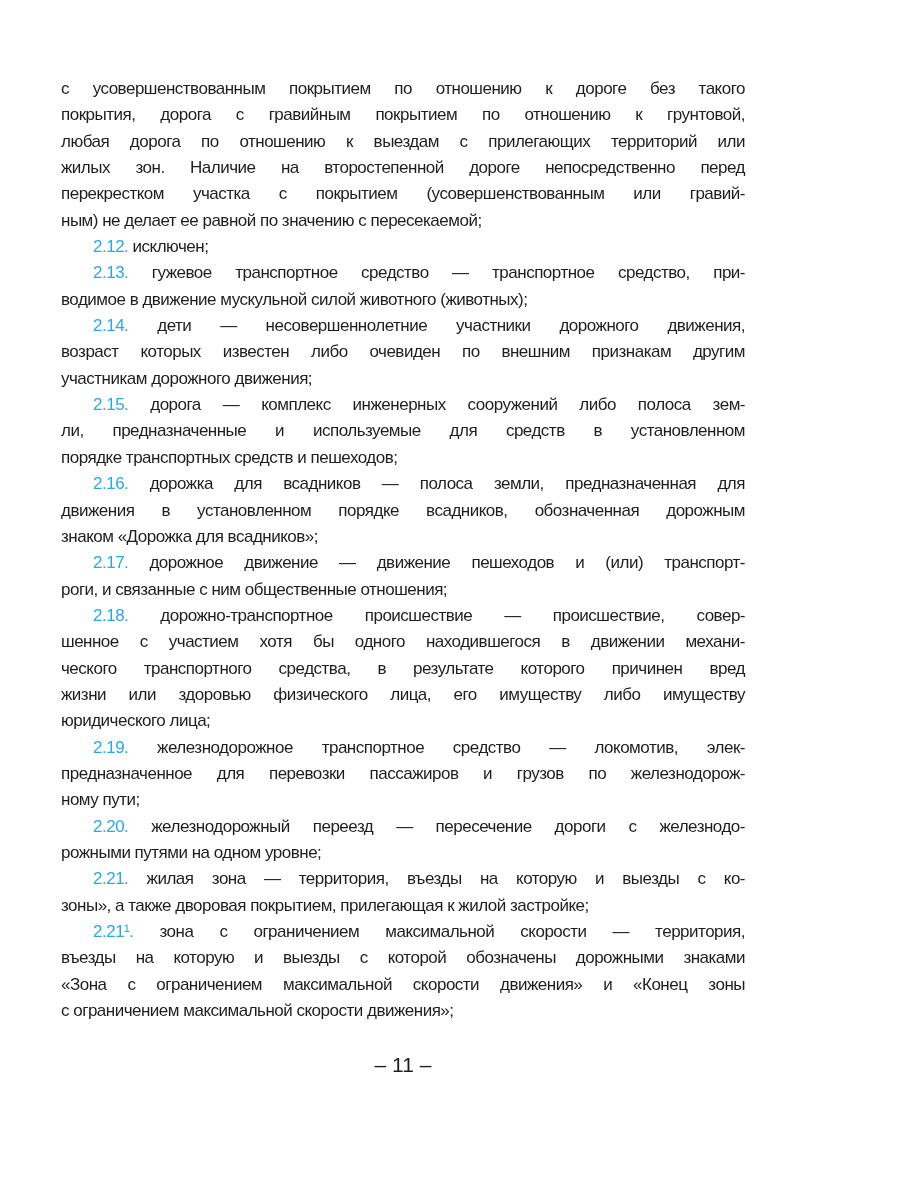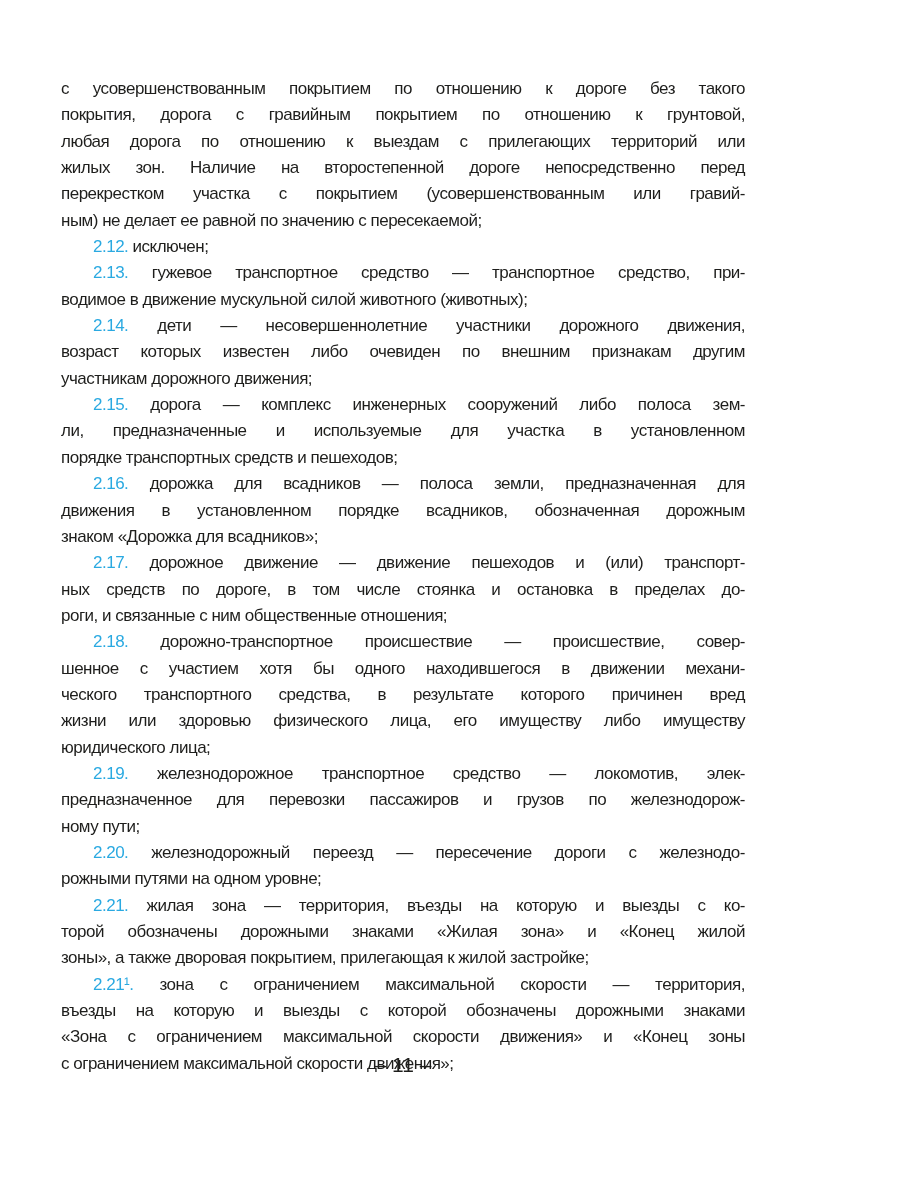--- a/index.html
+++ b/index.html
@@ -65,40 +65,38 @@
       <div class="line">жилых зон. Наличие на второстепенной дороге непосредственно перед</div>
       <div class="line">перекрестком участка с покрытием (усовершенствованным или гравий-</div>
       <div class="line para-end">ным) не делает ее равной по значению с пересекаемой;</div>
       <div class="line para-start para-end"><span class="num">2.12.</span> исключен;</div>
       <div class="line para-start"><span class="num">2.13.</span> гужевое транспортное средство — транспортное средство, при-</div>
       <div class="line para-end">водимое в движение мускульной силой животного (животных);</div>
       <div class="line para-start"><span class="num">2.14.</span> дети — несовершеннолетние участники дорожного движения,</div>
       <div class="line">возраст которых известен либо очевиден по внешним признакам другим</div>
       <div class="line para-end">участникам дорожного движения;</div>
       <div class="line para-start"><span class="num">2.15.</span> дорога — комплекс инженерных сооружений либо полоса зем-</div>
-      <div class="line">ли, предназначенные и используемые для участка в установленном</div>
+      <div class="line">ли, предназначенные и используемые для средств в установленном</div>
       <div class="line para-end">порядке транспортных средств и пешеходов;</div>
       <div class="line para-start"><span class="num">2.16.</span> дорожка для всадников — полоса земли, предназначенная для</div>
       <div class="line">движения в установленном порядке всадников, обозначенная дорожным</div>
       <div class="line para-end">знаком «Дорожка для всадников»;</div>
       <div class="line para-start"><span class="num">2.17.</span> дорожное движение — движение пешеходов и (или) транспорт-</div>
-      <div class="line">ных средств по дороге, в том числе стоянка и остановка в пределах до-</div>
       <div class="line para-end">роги, и связанные с ним общественные отношения;</div>
       <div class="line para-start"><span class="num">2.18.</span> дорожно-транспортное происшествие — происшествие, совер-</div>
       <div class="line">шенное с участием хотя бы одного находившегося в движении механи-</div>
       <div class="line">ческого транспортного средства, в результате которого причинен вред</div>
       <div class="line">жизни или здоровью физического лица, его имуществу либо имуществу</div>
       <div class="line para-end">юридического лица;</div>
       <div class="line para-start"><span class="num">2.19.</span> железнодорожное транспортное средство — локомотив, элек-</div>
       <div class="line">предназначенное для перевозки пассажиров и грузов по железнодорож-</div>
       <div class="line para-end">ному пути;</div>
       <div class="line para-start"><span class="num">2.20.</span> железнодорожный переезд — пересечение дороги с железнодо-</div>
       <div class="line para-end">рожными путями на одном уровне;</div>
       <div class="line para-start"><span class="num">2.21.</span> жилая зона — территория, въезды на которую и выезды с ко-</div>
-      <div class="line">торой обозначены дорожными знаками «Жилая зона» и «Конец жилой</div>
       <div class="line para-end">зоны», а также дворовая покрытием, прилегающая к жилой застройке;</div>
       <div class="line para-start"><span class="num">2.21¹.</span> зона с ограничением максимальной скорости — территория,</div>
       <div class="line">въезды на которую и выезды с которой обозначены дорожными знаками</div>
       <div class="line">«Зона с ограничением максимальной скорости движения» и «Конец зоны</div>
       <div class="line para-end">с ограничением максимальной скорости движения»;</div>
     </div>
   <div class="page-number">– 11 –</div>
 </div>
 
 </body></html>

